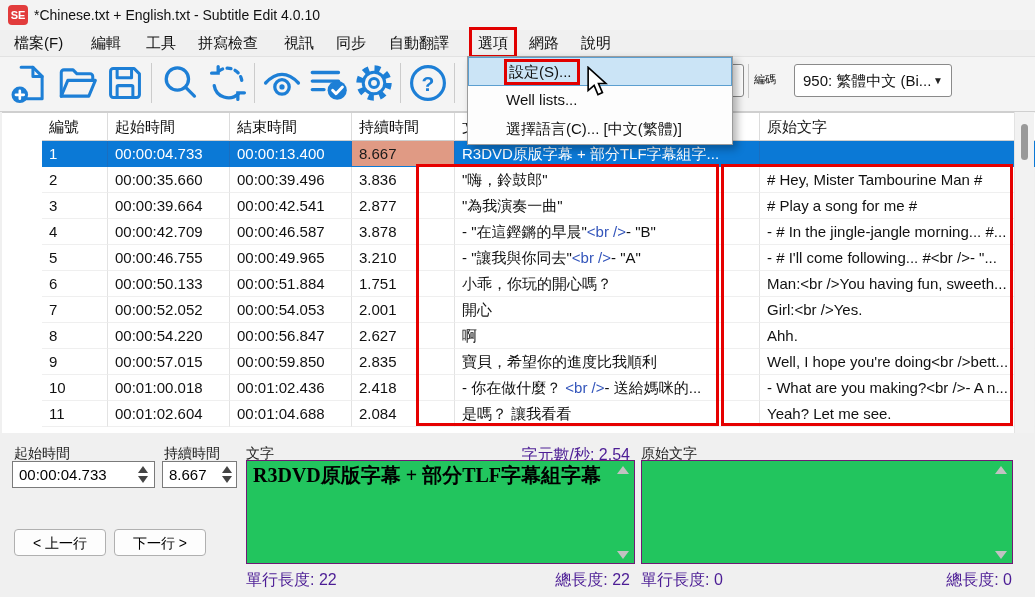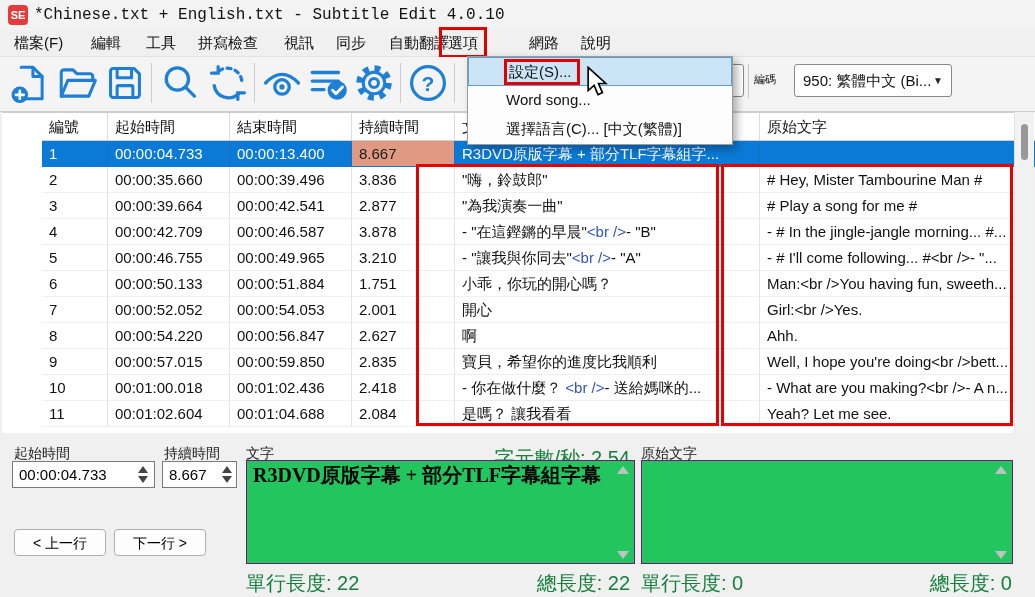--- a/index.html
+++ b/index.html
@@ -2,21 +2,21 @@
 <html><head>
 <meta charset="utf-8">
 <style>
   html,body{margin:0;padding:0;background:#dcdcdc;}
   #app{position:relative;width:1035px;height:597px;background:#f0f0f0;overflow:hidden;
        font-family:"Liberation Sans",sans-serif;color:#111;padding-left:28px;}
   
   .titlebar{position:absolute;left:0;top:0;width:1035px;height:30px;background:#f3f3f3;}
   .logo{position:absolute;left:8px;top:5px;width:20px;height:20px;background:#e23c3c;border-radius:4px;
         color:#fff;font-weight:bold;font-size:11px;line-height:20px;text-align:center;}
-  .title{position:absolute;left:34px;top:0;height:30px;line-height:30px;font-size:16px;font-family:Liberation Mono, monospace;}
+  .title{position:absolute;left:34px;top:0;height:30px;line-height:30px;font-size:14px;}
   
   .menubar{position:absolute;left:0;top:30px;width:1035px;height:26px;background:#f0f0f0;border-bottom:1px solid #e2e2e2;}
   .menu-item{position:absolute;top:0;height:25px;line-height:25px;font-size:15px;padding:0 6px;cursor:default;}
   .menu-item.annotated{outline:3px solid #e10000;}
   
   .toolbar{position:absolute;left:0;top:57px;width:1035px;height:54px;background:#f4f4f4;border-bottom:1px solid #cfcfcf;}
   .tb-icon{position:absolute;top:5px;width:42px;height:42px;}
   .tb-sep{position:absolute;top:6px;width:1px;height:40px;background:#cccccc;}
   .enc-label{position:absolute;left:754px;top:15px;font-size:11px;}
   .enc-combo{position:absolute;left:794px;top:7px;width:158px;height:33px;background:#fff;border:1px solid #8a8a8a;
@@ -42,21 +42,21 @@
   
   .popup{position:absolute;left:467px;top:56px;width:264px;background:#fdfdfd;border:1px solid #9b9b9b;
          box-shadow:4px 4px 8px rgba(0,0,0,.30);z-index:50;}
   .pop-item{height:29px;line-height:28px;font-size:15px;padding-left:38px;box-sizing:border-box;white-space:nowrap;}
   .pop-item.selected{background:#cbe4f6;border:1px solid #5c9fd0;}
   .redbox{outline:3px solid #e10000;padding:1px 5px 2px 2px;}
   .cursor{position:absolute;left:586px;top:66px;z-index:60;}
   
   .editor{position:absolute;left:0;top:433px;width:1035px;height:164px;background:#f0f0f0;}
   .lbl{position:absolute;font-size:14px;color:#222;white-space:nowrap;}
-  .stat{position:absolute;font-size:20px;color:#15803d;white-space:nowrap;}
+  .stat{position:absolute;font-size:16px;color:#4c1d95;white-space:nowrap;}
   .field{position:absolute;background:#fff;border:1px solid #7a7a7a;box-sizing:border-box;font-size:15px;
          font-family:"Liberation Sans",sans-serif;padding:0 18px 0 6px;}
   .spin{position:absolute;width:11px;height:17px;}
   .spin .up{width:0;height:0;border-left:5px solid transparent;border-right:5px solid transparent;border-bottom:7px solid #444;}
   .spin .dn{width:0;height:0;border-left:5px solid transparent;border-right:5px solid transparent;border-top:7px solid #444;margin-top:3px;}
   textarea.ta{position:absolute;background:#22c55e;border:1px solid #701a75;box-sizing:border-box;resize:none;overflow:hidden;
               font-family:Liberation Serif, serif;font-size:15px;padding:2px 20px 2px 6px;}
   textarea.ta-bold{font-weight:bold;font-size:20px;line-height:24px;}
   .sarr{position:absolute;width:0;height:0;border-left:6px solid transparent;border-right:6px solid transparent;}
   .sarr.up{border-bottom:8px solid #c2c2c2;}
@@ -75,21 +75,21 @@
   </div>
 
   <div class="menubar" id="menubar">
       <div class="menu-item" style="left: 8px;">檔案(F)</div>
       <div class="menu-item" style="left: 85px;">編輯</div>
       <div class="menu-item" style="left: 140px;">工具</div>
       <div class="menu-item" style="left: 192px;">拼寫檢查</div>
       <div class="menu-item" style="left: 278px;">視訊</div>
       <div class="menu-item" style="left: 330px;">同步</div>
       <div class="menu-item" style="left: 383px;">自動翻譯</div>
-      <div class="menu-item annotated" style="left: 442px; text-align: center;">選項</div>
+      <div class="menu-item annotated" style="left: 472px; text-align: center;">選項</div>
       <div class="menu-item" style="left: 523px;">網路</div>
       <div class="menu-item" style="left: 575px;">說明</div>
     </div>
 
   <div class="toolbar">
     <svg class="tb-icon" style="left:8px" viewBox="0 0 32 32">
       <g fill="none" stroke="#1d7fd6" stroke-width="2.3" stroke-linecap="round" stroke-linejoin="round">
         <path d="M10 4 h9 l7 7 v17 h-16 v-8"></path>
           <path d="M19 4 v7 h7"></path>
       </g>
@@ -300,20 +300,20 @@
     <button class="btn" style="left:114px;top:96px;width:92px;">下一行 &gt;</button>
 
     <div class="stat" style="left:246px;top:137px;">單行長度: 22</div>
     <div class="stat" style="left:450px;top:137px;width:180px;text-align:right;">總長度: 22</div>
     <div class="stat" style="left:641px;top:137px;">單行長度: 0</div>
     <div class="stat" style="left:860px;top:137px;width:152px;text-align:right;">總長度: 0</div>
   </div>
 
   <div class="popup" id="popup">
       <div class="pop-item selected"><span class="redbox">設定(S)...</span></div>
-      <div class="pop-item"><span>Word song...</span></div>
+      <div class="pop-item"><span>Well lists...</span></div>
       <div class="pop-item"><span>選擇語言(C)... [中文(繁體)]</span></div>
     </div>
 
   <svg class="cursor" width="22" height="30" viewBox="0 0 15 22">
     <polygon points="1,1 1,18 5.4,14.2 8.2,21 11.5,19.5 8.6,12.8 14,12.8" fill="#fff" stroke="#000" stroke-width="1.2"></polygon>
   </svg>
 </div>
 
 </body></html>

